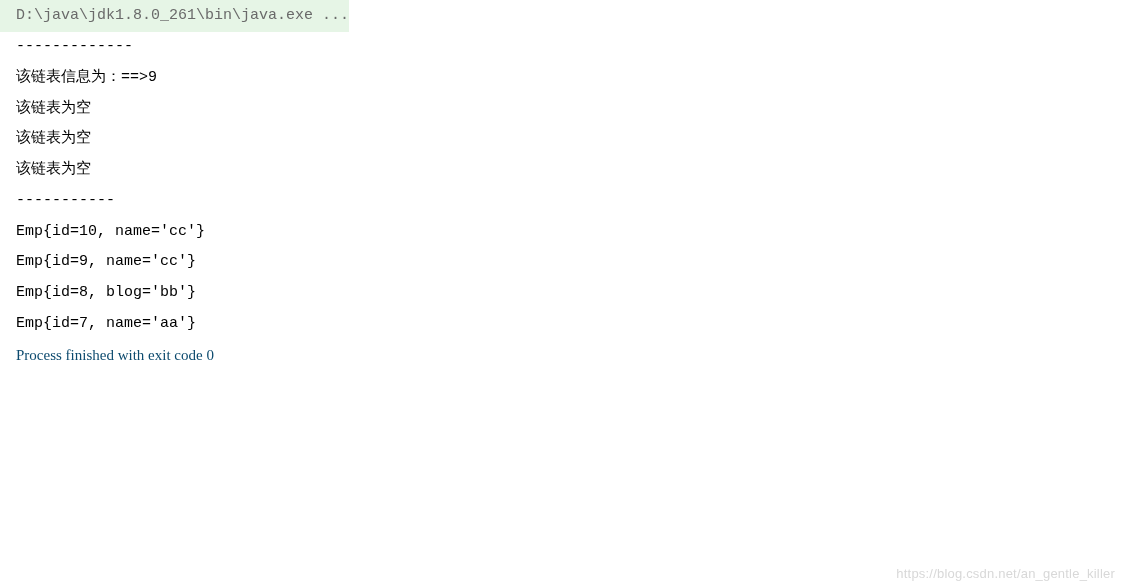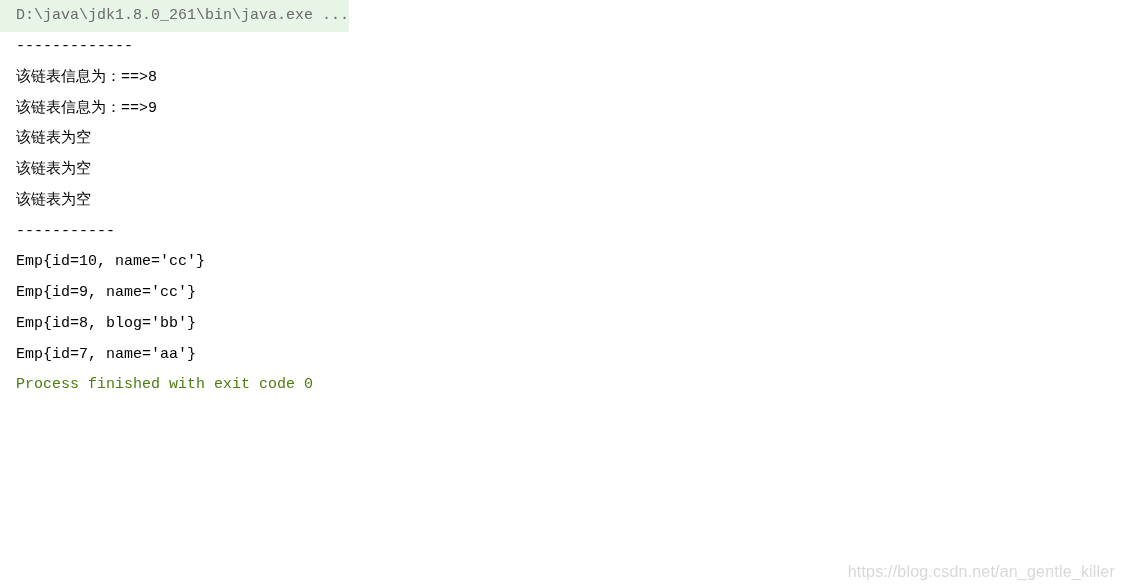--- a/index.html
+++ b/index.html
@@ -29,39 +29,39 @@
     .command-line {
       background: #e6f5e6;
       color: #6a6a6a;
       padding-left: 16px;
       padding-top: 4px;
       padding-bottom: 4px;
       display: inline-block;
       line-height: 1.6;
     }
     .exit-line {
-      color: #4d7c0f;
+      color: #0c4a6e;
+      font-family: Liberation Serif, serif;
     }
     .watermark {
       position: absolute;
       bottom: 6px;
       right: 10px;
       color: #d8d8d8;
-      font-size: 16px;
+      font-size: 13px;
       font-family: Arial, sans-serif;
       letter-spacing: 0.2px;
     }
   </style>
 </head>
 <body>
 
 <div class="console">
   <div><span class="command-line">D:\java\jdk1.8.0_261\bin\java.exe ...</span></div>
   <div class="line">-------------</div>
-  <div class="line">该链表信息为：==&gt;8</div>
   <div class="line">该链表信息为：==&gt;9</div>
   <div class="line">该链表为空</div>
   <div class="line">该链表为空</div>
   <div class="line">该链表为空</div>
   <div class="line">-----------</div>
   <div class="line">Emp{id=10, name='cc'}</div>
   <div class="line">Emp{id=9, name='cc'}</div>
   <div class="line">Emp{id=8, blog='bb'}</div>
   <div class="line">Emp{id=7, name='aa'}</div>
   <div class="line"></div>

